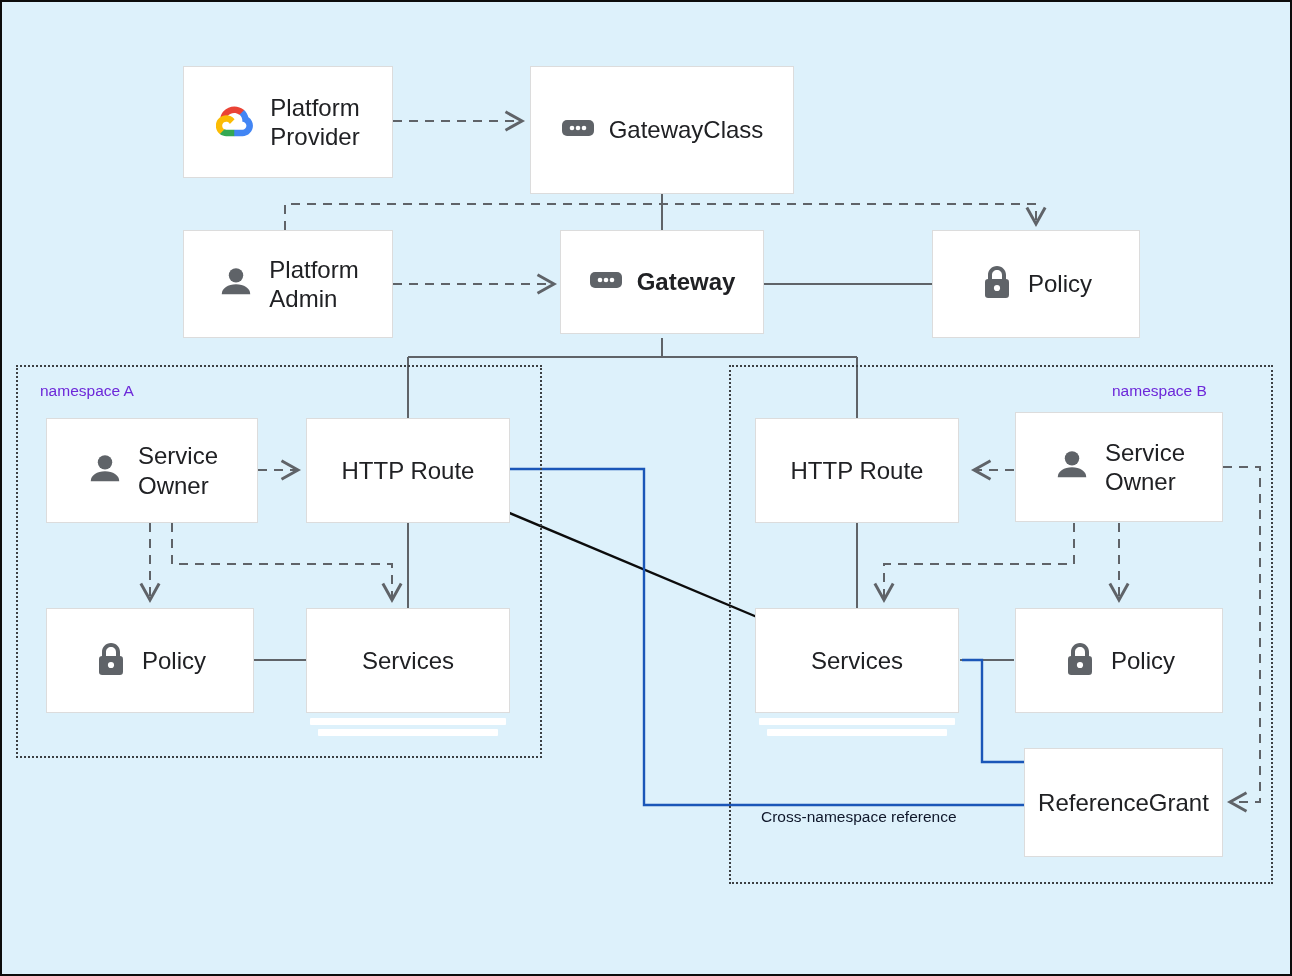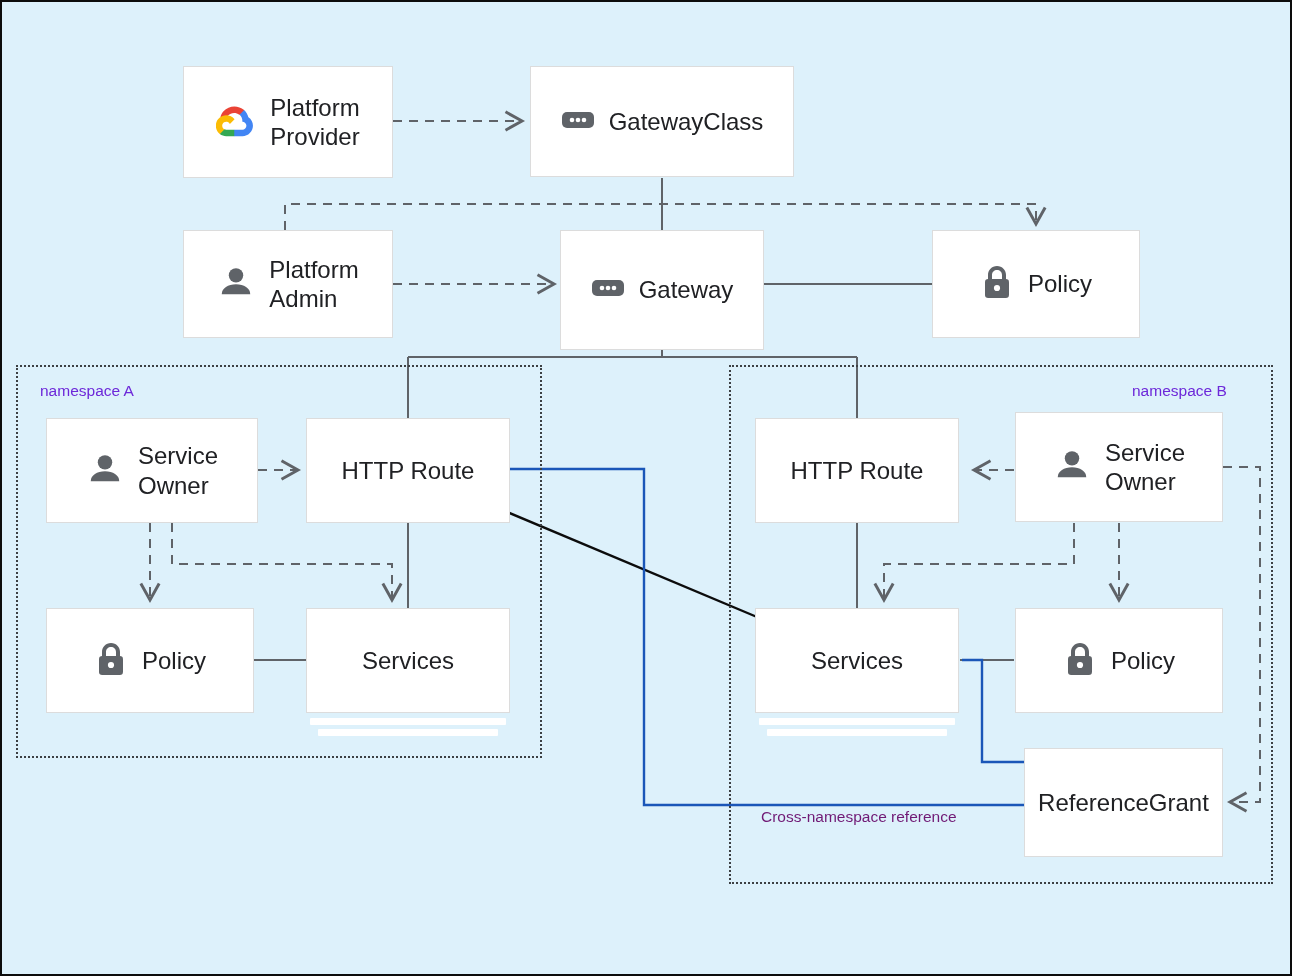--- a/index.html
+++ b/index.html
@@ -59,21 +59,21 @@
     border-radius:1px;
   }
 
   
   .icon{display:block;flex:0 0 auto;}
 
   
   .xns-label{
     position:absolute;
     font-size:15.5px;
-    color:#701a75;
+    color:#0f172a;
     white-space:nowrap;
   }
 </style>
 </head>
 <body>
 
 <div id="page">
 
   <svg id="wires" viewBox="0 0 1292 976" xmlns="http://www.w3.org/2000/svg">
     <defs>
@@ -124,21 +124,21 @@
     <g stroke="#1a56b8" stroke-width="2.4" fill="none">
       <path d="M508,467 L642,467 L642,803 L1022,803"></path>
       <path d="M960,658 L980,658 L980,760 L1022,760"></path>
     </g>
   </svg>
 
   <div class="ns" style="left:14px;top:363px;width:526px;height:393px;"></div>
   <div class="ns-label" style="left:38px;top:380px;">namespace A</div>
 
   <div class="ns" style="left:727px;top:363px;width:544px;height:519px;"></div>
-  <div class="ns-label" style="left:1110px;top:380px;margin-left:20px;">namespace B</div>
+  <div class="ns-label" style="left:1110px;top:380px;">namespace B</div>
 
   <div class="node" style="left:181px;top:64px;width:210px;height:112px;">
     <span class="icon">
       <svg width="40" height="40" viewBox="0 0 48 48">
         <path d="M29.4,15.6 L31.6,15.6 L37.9,9.3 L38.2,6.6 C26.5,-3.7 8.7,-2.6 -1.6,9.1
                  C-4.5,12.3 -6.5,16.2 -7.6,20.4 C-7.2,20.2 -6.8,20.2 -6.4,20.3 L6.2,18.2
                  C6.2,18.2 6.8,17.1 7.2,17.2 C12.8,11 22.3,10.3 28.8,15.5 Z" transform="translate(10,8) scale(0.62)" fill="#ea4335"></path>
         <path d="M46.6,20.4 C45.1,15.1 42.2,10.3 38.2,6.6 L29.4,15.5
                  C33,18.4 35,22.9 34.9,27.5 L34.9,29.1 C39.2,29.1 42.7,32.6 42.7,36.9
                  C42.7,41.2 39.2,44.6 34.9,44.6 L19.2,44.6 L17.7,46.3 L17.7,55.7
@@ -148,21 +148,21 @@
                  L-1.8,44.6 L-8.1,50.9 L-8.7,53 C-5.2,55.7 -0.8,57.2 3.6,57.2 Z" transform="translate(10,8) scale(0.62)" fill="#34a853"></path>
         <path d="M3.6,16.6 C-7.6,16.7 -16.6,25.8 -16.5,37.1 C-16.5,43.4 -13.6,49.3 -8.7,53
                  L0.4,43.9 C-3.5,42.1 -5.2,37.5 -3.4,33.6 C-1.7,29.7 2.9,28 6.8,29.7
                  C8.5,30.5 9.9,31.9 10.7,33.6 L19.8,24.5 C15.9,19.5 9.9,16.6 3.6,16.6 Z" transform="translate(10,8) scale(0.62)" fill="#fbbc05"></path>
       </svg>
     </span>
     <span class="label">Platform
 Provider</span>
   </div>
 
-  <div class="node" style="left:528px;top:64px;width:264px;height:111px;">
+  <div class="node" style="left:528px;top:64px;width:264px;height:128px;">
     <span class="icon">
       <svg width="34" height="24" viewBox="0 0 34 24">
         <rect x="1" y="4" width="32" height="16" rx="5" fill="#5f6368"></rect>
         <circle cx="11" cy="12" r="2.3" fill="#fff"></circle>
         <circle cx="17" cy="12" r="2.3" fill="#fff"></circle>
         <circle cx="23" cy="12" r="2.3" fill="#fff"></circle>
       </svg>
     </span>
     <span class="label">GatewayClass</span>
   </div>
@@ -171,21 +171,21 @@
     <span class="icon">
       <svg width="38" height="38" viewBox="0 0 40 40">
         <circle cx="20" cy="13" r="7.6" fill="#5f6368"></circle>
         <path d="M5,33 C5,26.4 11.7,22.4 20,22.4 C28.3,22.4 35,26.4 35,33 Z" fill="#5f6368"></path>
       </svg>
     </span>
     <span class="label">Platform
 Admin</span>
   </div>
 
-  <div class="node" style="left:558px;top:228px;width:204px;height:120px;">
+  <div class="node" style="left:558px;top:228px;width:204px;height:104px;font-weight:bold;">
     <span class="icon">
       <svg width="34" height="24" viewBox="0 0 34 24">
         <rect x="1" y="4" width="32" height="16" rx="5" fill="#5f6368"></rect>
         <circle cx="11" cy="12" r="2.3" fill="#fff"></circle>
         <circle cx="17" cy="12" r="2.3" fill="#fff"></circle>
         <circle cx="23" cy="12" r="2.3" fill="#fff"></circle>
       </svg>
     </span>
     <span class="label">Gateway</span>
   </div>

